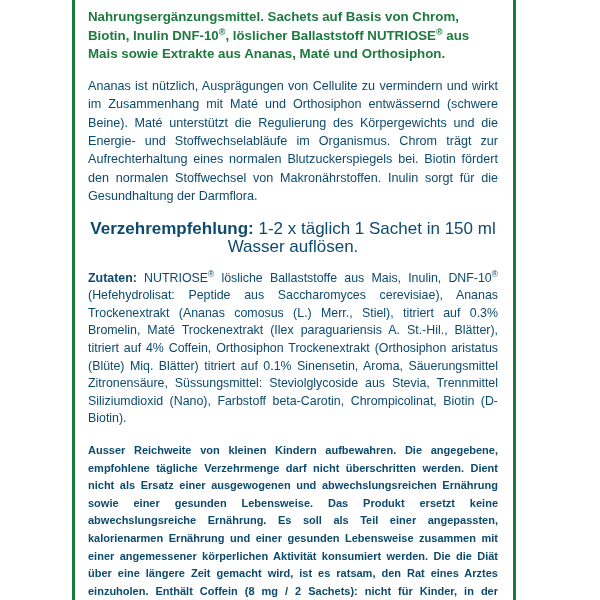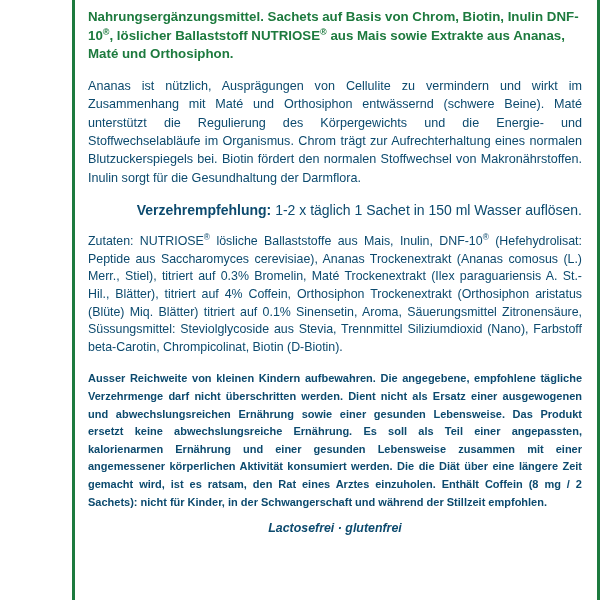--- a/index.html
+++ b/index.html
@@ -8,21 +8,21 @@
   }
   body {
     width: 600px;
     height: 600px;
     background: #ffffff;
     font-family: "Liberation Sans", sans-serif;
     overflow: hidden;
   }
   .page {
     position: relative;
-    width: 600px;
+    width: 516px;
     height: 600px;
     box-sizing: border-box;
     background: #ffffff;
   }
   .rule-left {
     position: absolute;
     left: 72px;
     top: 0;
     width: 3px;
     height: 600px;
@@ -58,35 +58,35 @@
     margin-top: 8px;
     margin-bottom: 13px;
     text-align: left;
   }
   .body-text {
     font-size: 12.6px;
     line-height: 18.4px;
     margin-bottom: 14px;
   }
   .usage {
-    font-size: 14px;
+    font-size: 17px;
     line-height: 18px;
     margin-bottom: 14px;
-    text-align: right;
+    text-align: center;
   }
   .usage .lbl {
     font-weight: bold;
   }
   .ingredients {
     font-size: 12.4px;
     line-height: 17.6px;
     margin-bottom: 14px;
   }
   .ingredients .lbl {
-    font-weight: normal;
+    font-weight: bold;
   }
   .warning {
     font-weight: bold;
     font-size: 11px;
     line-height: 17.6px;
     margin-bottom: 9px;
   }
   .footnote {
     font-weight: bold;
     font-size: 12.4px;

